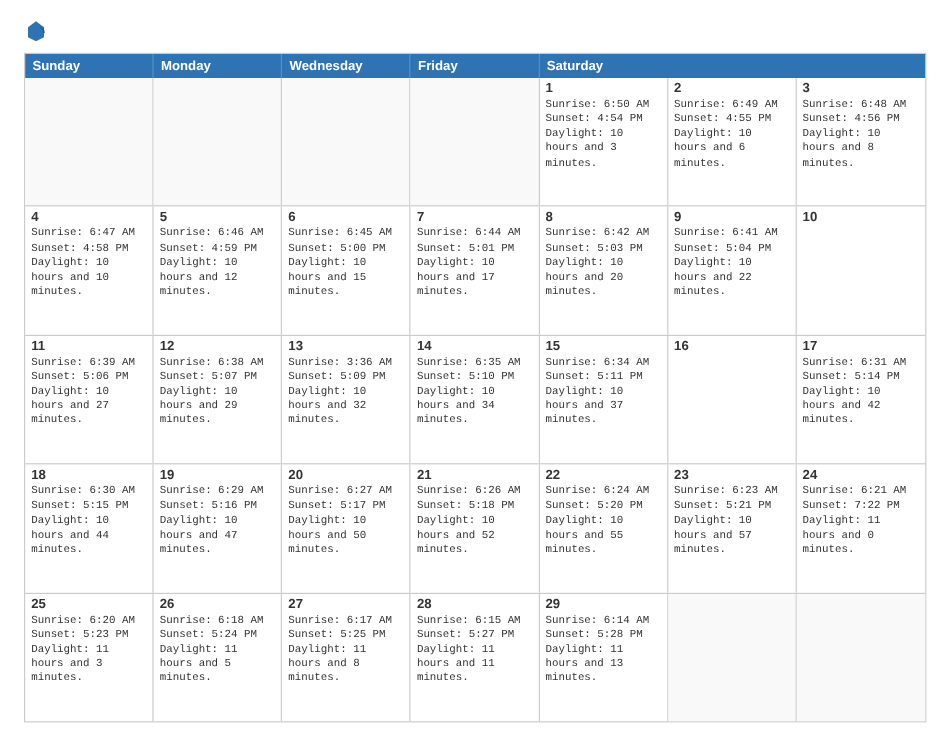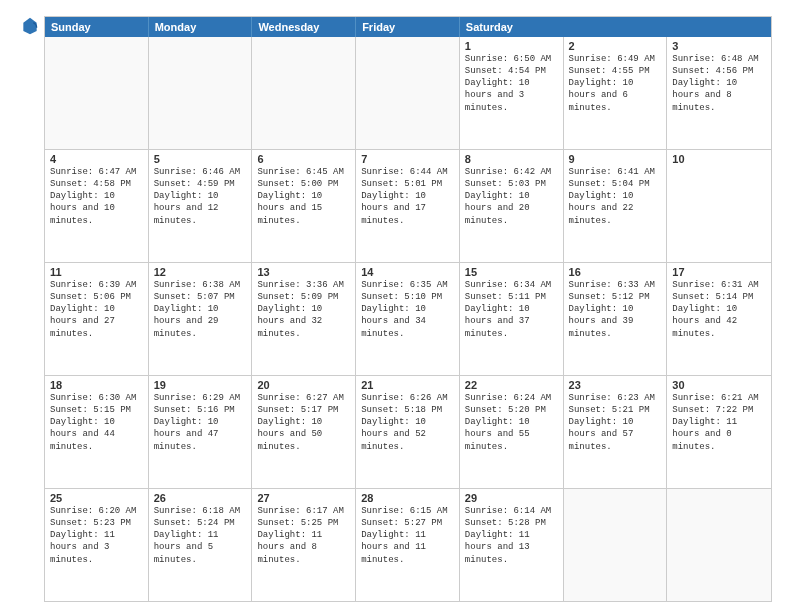--- a/index.html
+++ b/index.html
@@ -8,21 +8,21 @@
       background: #fff;
       width: 792px;
       height: 612px;
       overflow: hidden;
     }
     .page {
       width: 792px;
       height: 612px;
       padding: 16px 20px 10px 20px;
       display: flex;
-      flex-direction: row;
+      flex-direction: column;
     }
     .header {
       display: flex;
       justify-content: space-between;
       align-items: flex-start;
       margin-bottom: 8px;
     }
     .logo {
       display: flex;
       align-items: center;
@@ -245,24 +245,20 @@
           </div>
           <div class="cal-cell">
             <div class="day-num">15</div>
             <div class="cell-text">Sunrise: 6:34 AM
 Sunset: 5:11 PM
 Daylight: 10 hours
 and 37 minutes.</div>
           </div>
           <div class="cal-cell">
             <div class="day-num">16</div>
-            <div class="cell-text">Sunrise: 6:33 AM
-Sunset: 5:12 PM
-Daylight: 10 hours
-and 39 minutes.</div>
           </div>
           <div class="cal-cell">
             <div class="day-num">17</div>
             <div class="cell-text">Sunrise: 6:31 AM
 Sunset: 5:14 PM
 Daylight: 10 hours
 and 42 minutes.</div>
           </div>
         </div>
         <div class="cal-row">
@@ -302,21 +298,21 @@
 and 55 minutes.</div>
           </div>
           <div class="cal-cell">
             <div class="day-num">23</div>
             <div class="cell-text">Sunrise: 6:23 AM
 Sunset: 5:21 PM
 Daylight: 10 hours
 and 57 minutes.</div>
           </div>
           <div class="cal-cell">
-            <div class="day-num">30</div>
+            <div class="day-num">24</div>
             <div class="cell-text">Sunrise: 6:21 AM
 Sunset: 7:22 PM
 Daylight: 11 hours
 and 0 minutes.</div>
           </div>
         </div>
         <div class="cal-row">
           <div class="cal-cell">
             <div class="day-num">25</div>
             <div class="cell-text">Sunrise: 6:20 AM

